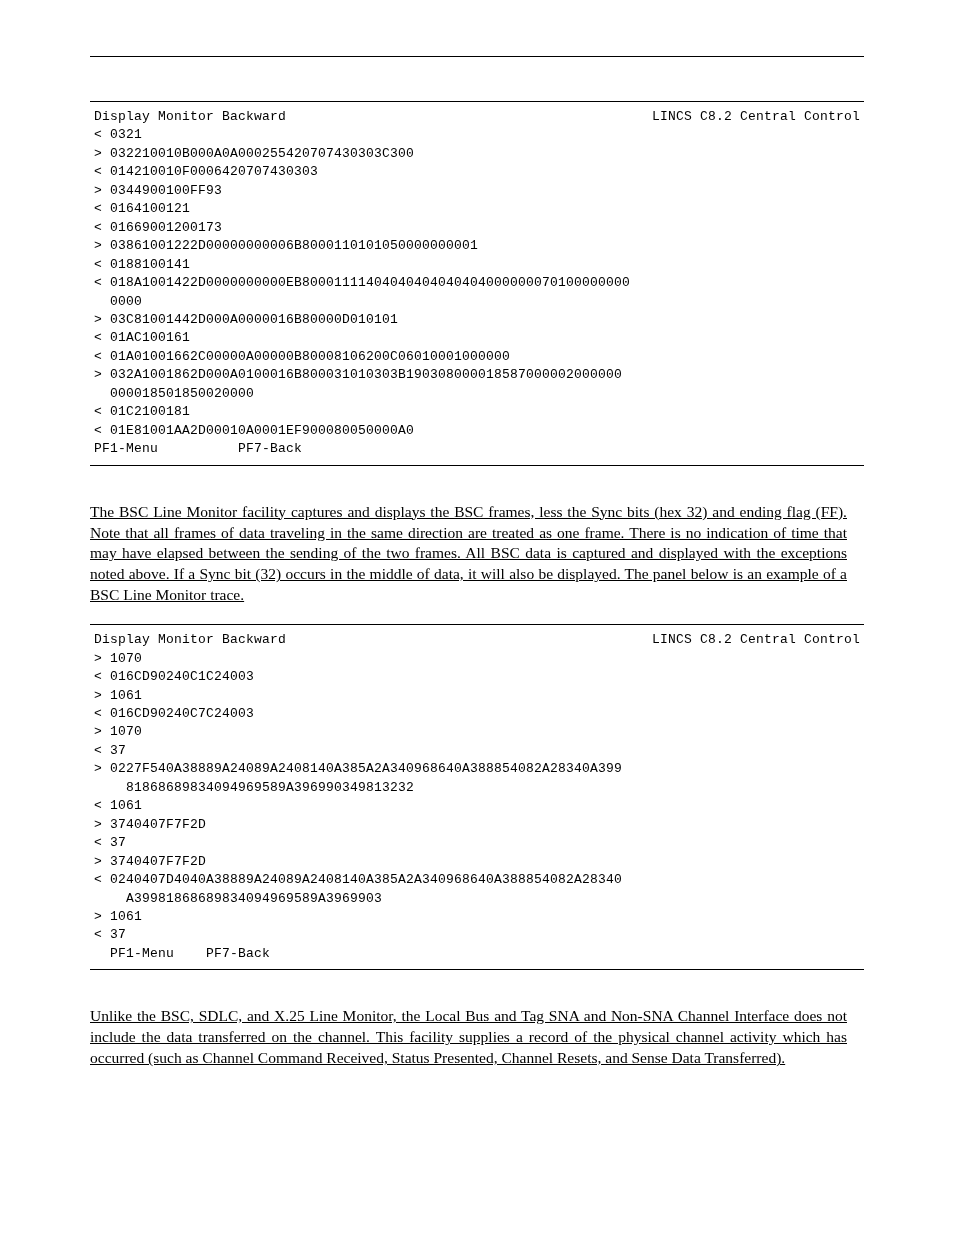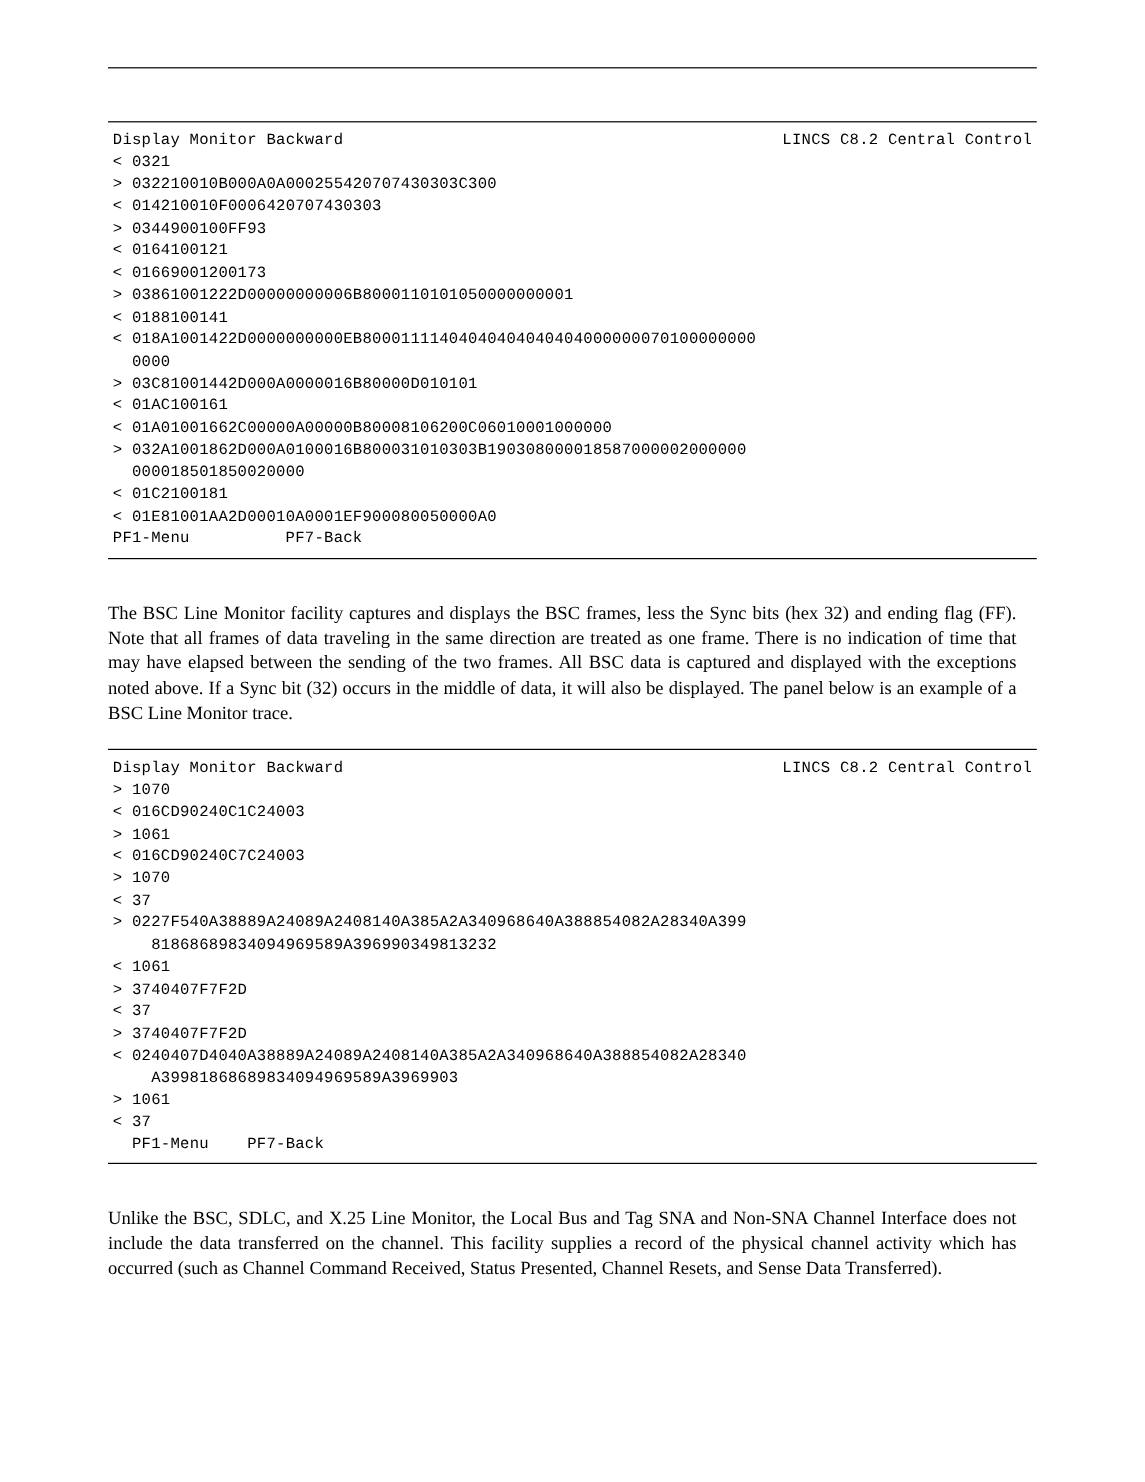--- a/index.html
+++ b/index.html
@@ -38,20 +38,21 @@
   }
   .panel-title-row {
     display: flex;
     justify-content: space-between;
   }
   .para {
     text-align: justify;
     margin: 0 17px 18px 0;
     font-size: 15.5px;
     line-height: 1.35;
+    text-decoration: underline;
   }
   .pf-row {
     display: flex;
     gap: 80px;
   }
 </style>
 </head>
 <body>
 
 <div class="page">

